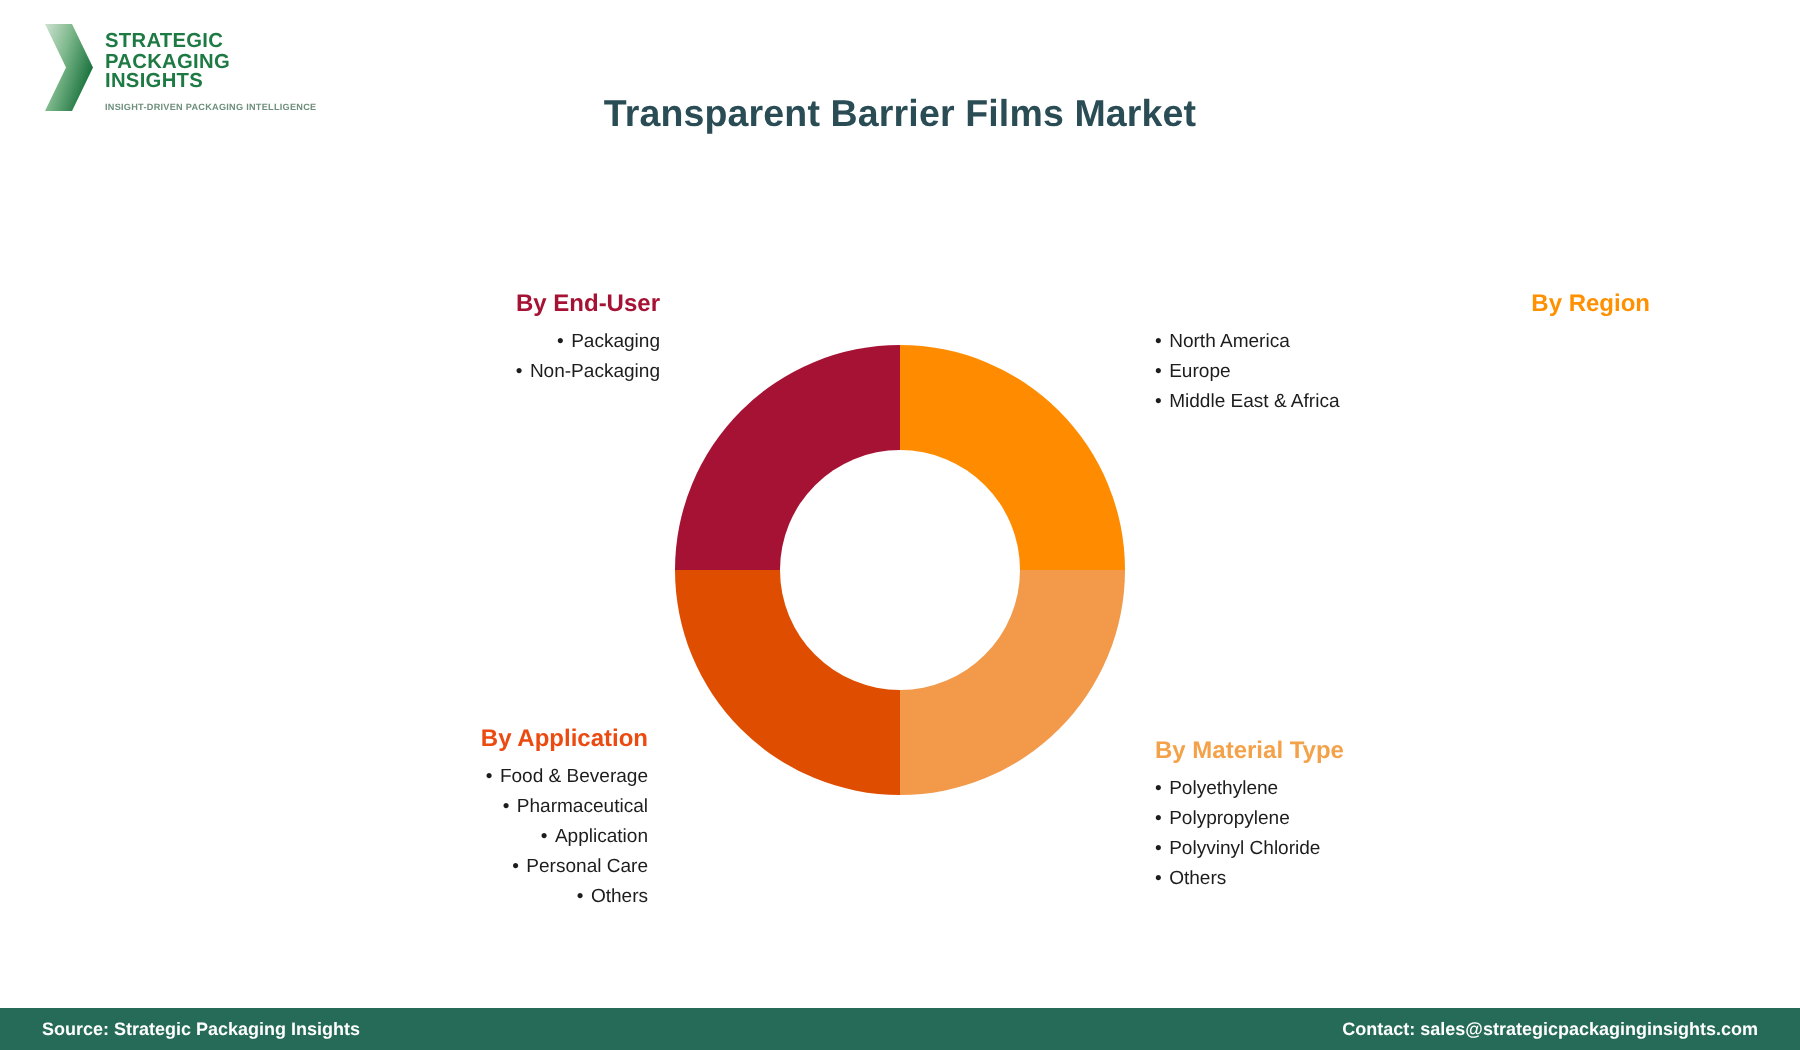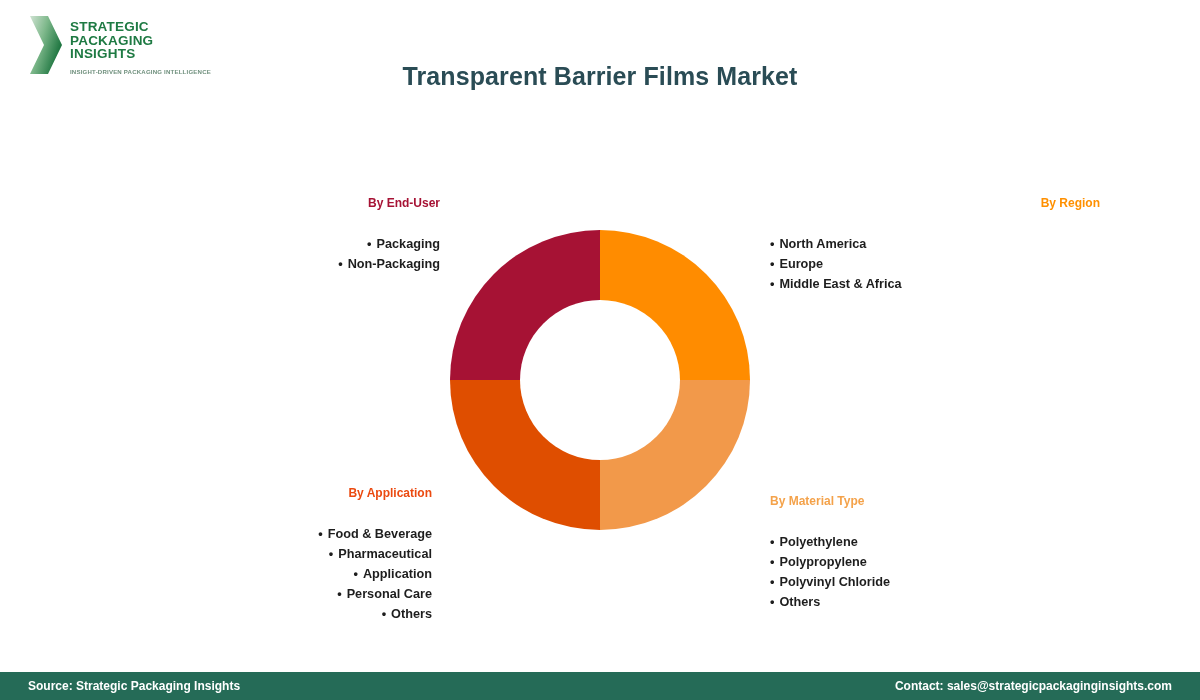--- a/index.html
+++ b/index.html
@@ -24,22 +24,22 @@
     text-align:center; font-size:25px; font-weight:bold;
     color:#2A4C55; letter-spacing:.1px;margin-top:40px;
   }
 
   
   #donut-wrap { position:absolute; left:450px; top:230px; width:300px; height:300px; }
   #donut-svg { display:block; width:300px; height:300px; }
 
   
   .seg { position:absolute; }
-  .seg-title { font-size:12px; font-weight:bold; line-height:20px; white-space:nowrap; }
-  .seg-list { list-style:none; margin-top:21px;font-weight:bold; }
+  .seg-title { font-size:16px; font-weight:bold; line-height:20px; white-space:nowrap; }
+  .seg-list { list-style:none; margin-top:4px; }
   .seg-list li {
     font-size:12.7px; color:#1d1d1d; line-height:20px; white-space:nowrap;
   }
   .seg-list li::before { content:"\2022"; margin-right:5px; }
 
   .align-right { text-align:right; }
   .align-left  { text-align:left; }
 
   #seg-end-user     { left:190px; top:193px; width:250px; }
   #seg-region       { left:770px; top:193px; width:330px; }

